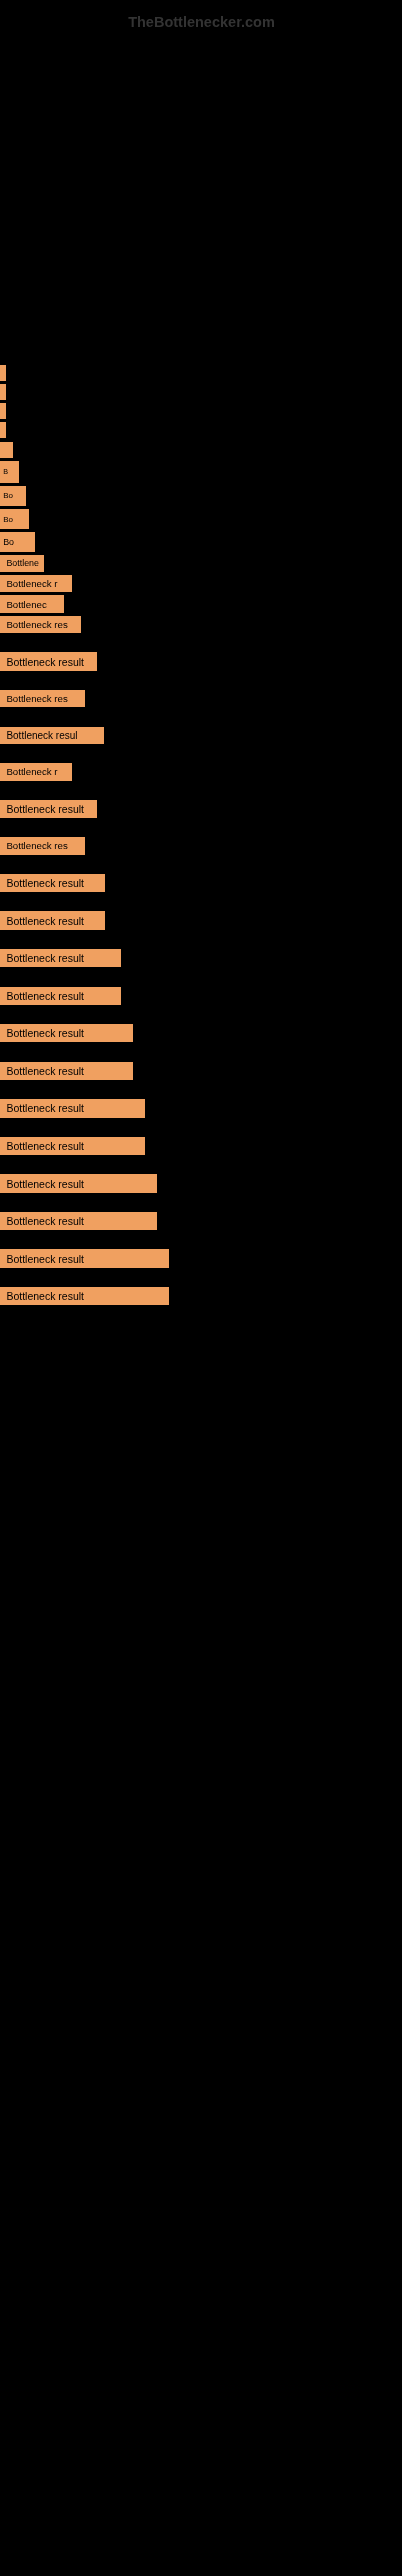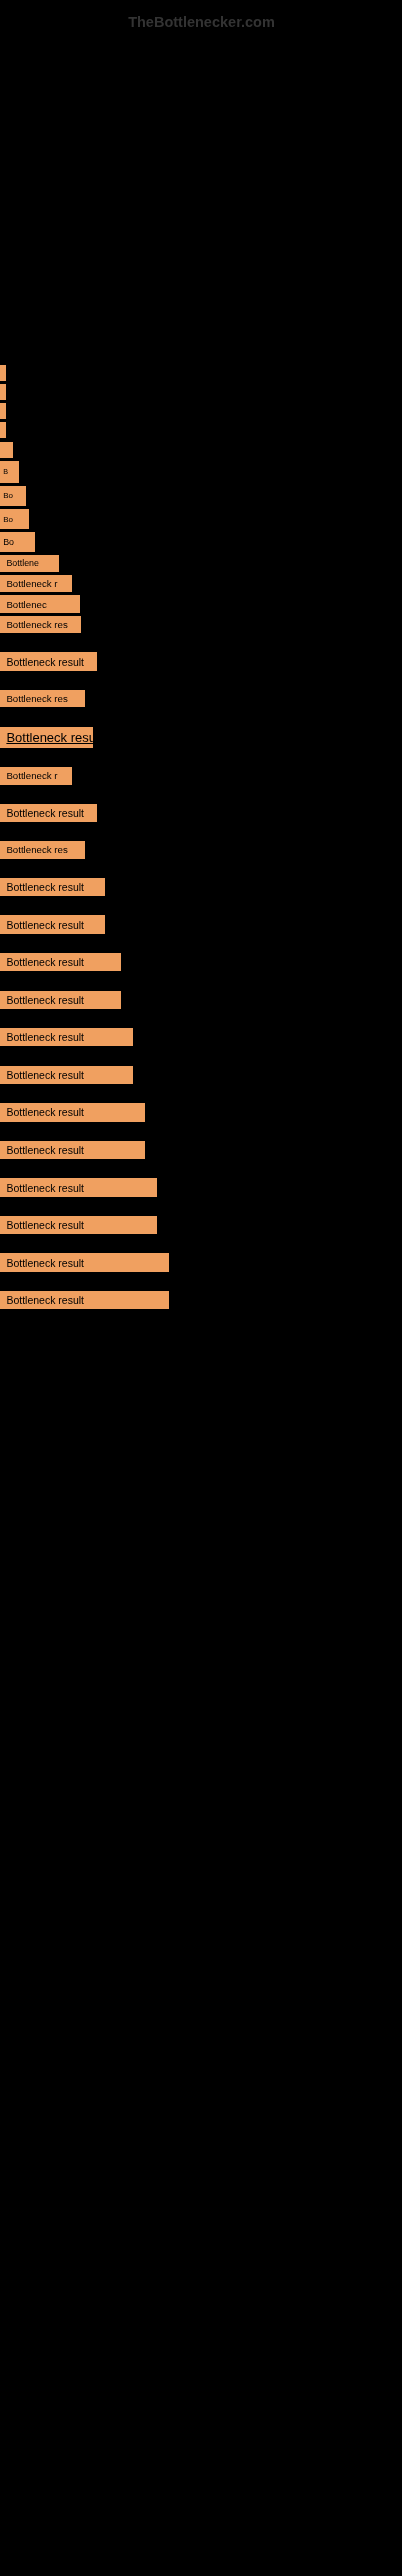--- a/index.html
+++ b/index.html
@@ -50,27 +50,27 @@
     
     .item-0 .bottleneck-label { width: 6.4px; font-size: 0; padding: 8px 3.2px; }
     .item-1 .bottleneck-label { width: 6.4px; font-size: 0; padding: 8px 3.2px; }
     .item-2 .bottleneck-label { width: 6.4px; font-size: 0; padding: 8px 3.2px; }
     .item-3 .bottleneck-label { width: 6.4px; font-size: 0; padding: 8px 3.2px; }
     .item-4 .bottleneck-label { width: 13px; font-size: 0; padding: 8px 3.2px; }
     .item-5 .bottleneck-label { width: 19.3px; font-size: 7.2px; padding: 6.4px 3.2px; }
     .item-6 .bottleneck-label { width: 26px; font-size: 8px; padding: 5.6px 3.2px; }
     .item-7 .bottleneck-label { width: 29px; font-size: 8px; padding: 5.6px 3.2px; }
     .item-8 .bottleneck-label { width: 35px; font-size: 8.9px; padding: 4.8px 3.2px; }
-    .item-9 .bottleneck-label { width: 59px; font-size: 8.9px; }
+    .item-9 .bottleneck-label { width: 44px; font-size: 8.9px; }
     .item-10 .bottleneck-label { width: 72px; font-size: 9.7px; }
-    .item-11 .bottleneck-label { width: 80px; font-size: 9.7px; }
+    .item-11 .bottleneck-label { width: 64px; font-size: 9.7px; }
     .item-12 .bottleneck-label { width: 81px; font-size: 9.7px; }
     .item-13 .bottleneck-label { width: 97px; font-size: 10.5px; }
     .item-14 .bottleneck-label { width: 85px; font-size: 9.7px; }
-    .item-15 .bottleneck-label { width: 93px; font-size: 13px; text-decoration: underline; }
+    .item-15 .bottleneck-label { width: 104px; font-size: 10px; }
     .item-16 .bottleneck-label { width: 72px; font-size: 9.7px; }
     .item-17 .bottleneck-label { width: 97px; font-size: 10.5px; }
     .item-18 .bottleneck-label { width: 85px; font-size: 9.7px; }
     .item-19 .bottleneck-label { width: 105px; font-size: 10.5px; }
     .item-20 .bottleneck-label { width: 105px; font-size: 10.5px; }
     .item-21 .bottleneck-label { width: 121px; font-size: 10.5px; }
     .item-22 .bottleneck-label { width: 121px; font-size: 10.5px; }
     .item-23 .bottleneck-label { width: 133px; font-size: 10.5px; }
     .item-24 .bottleneck-label { width: 133px; font-size: 10.5px; }
     .item-25 .bottleneck-label { width: 145px; font-size: 10.5px; }

